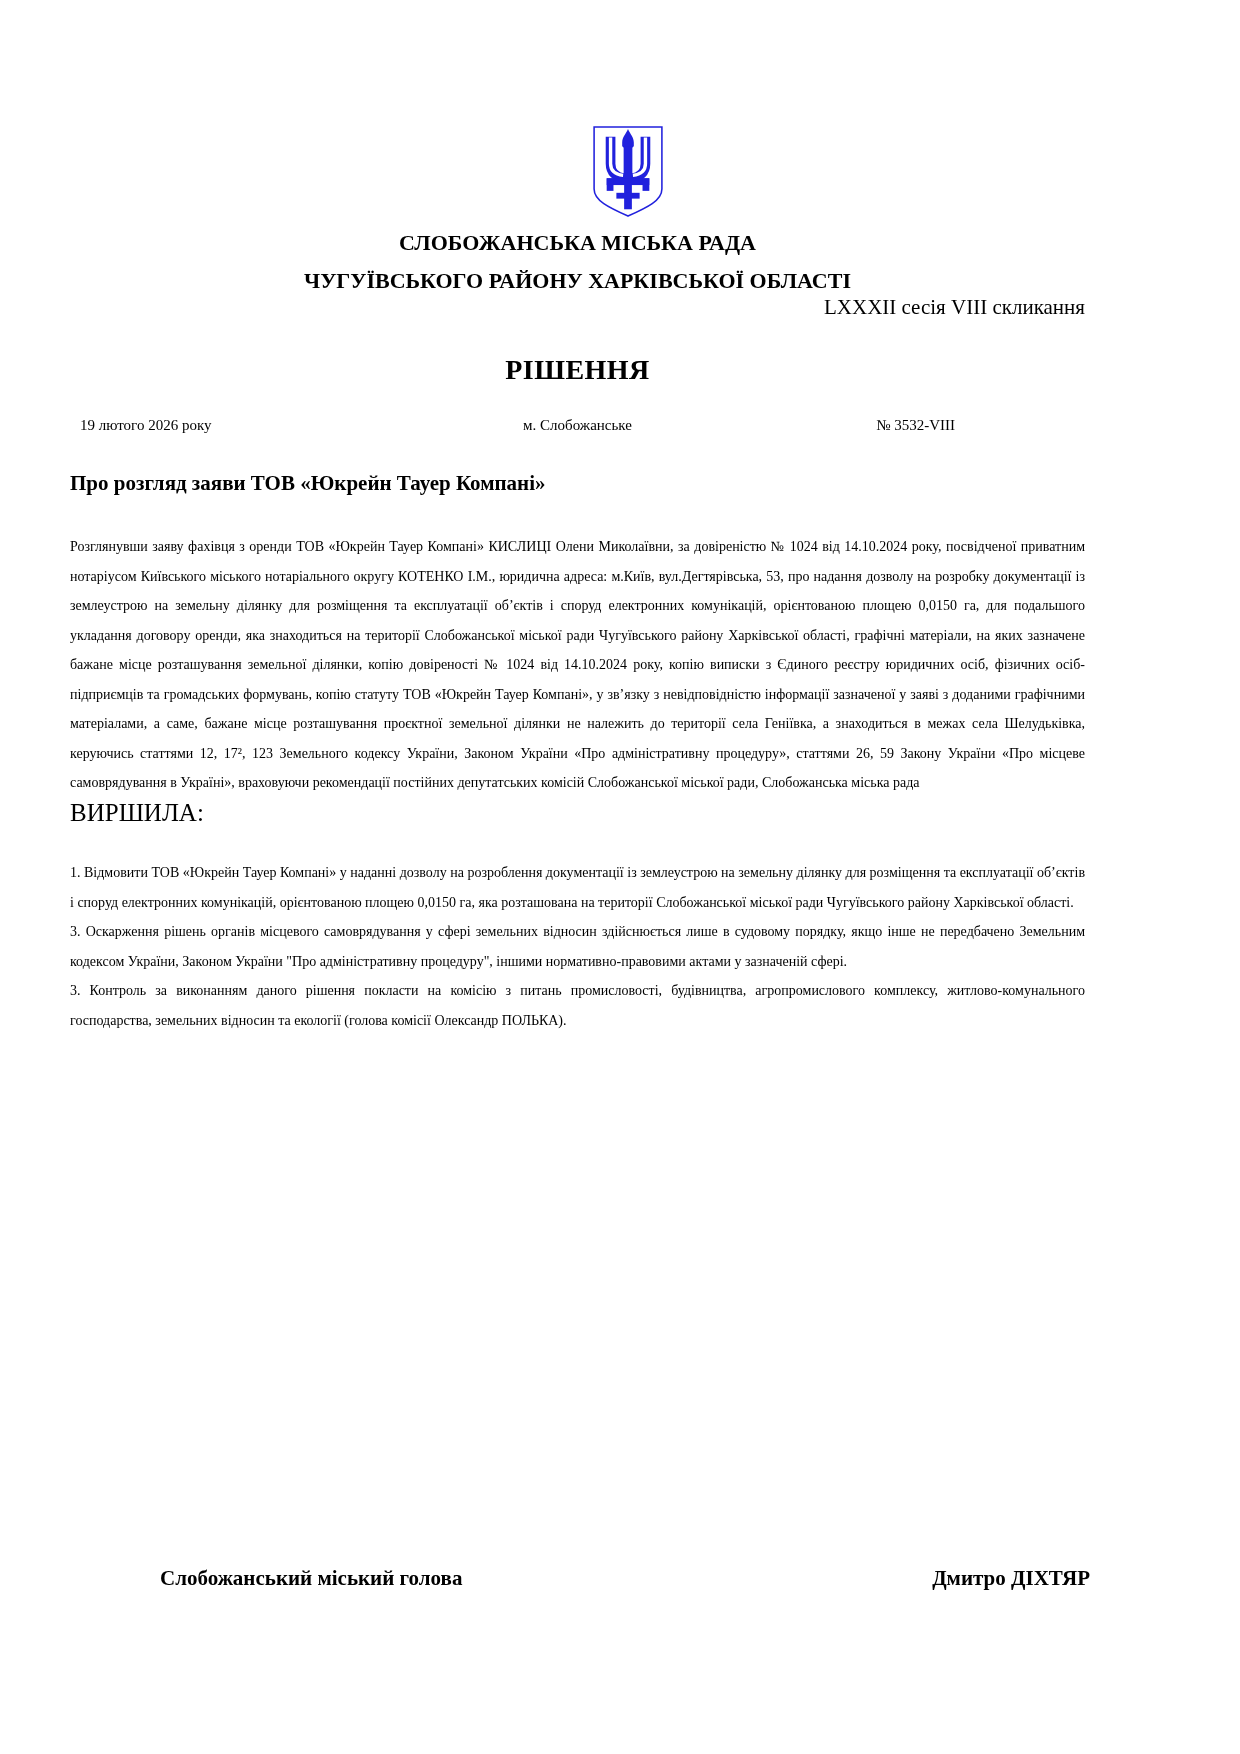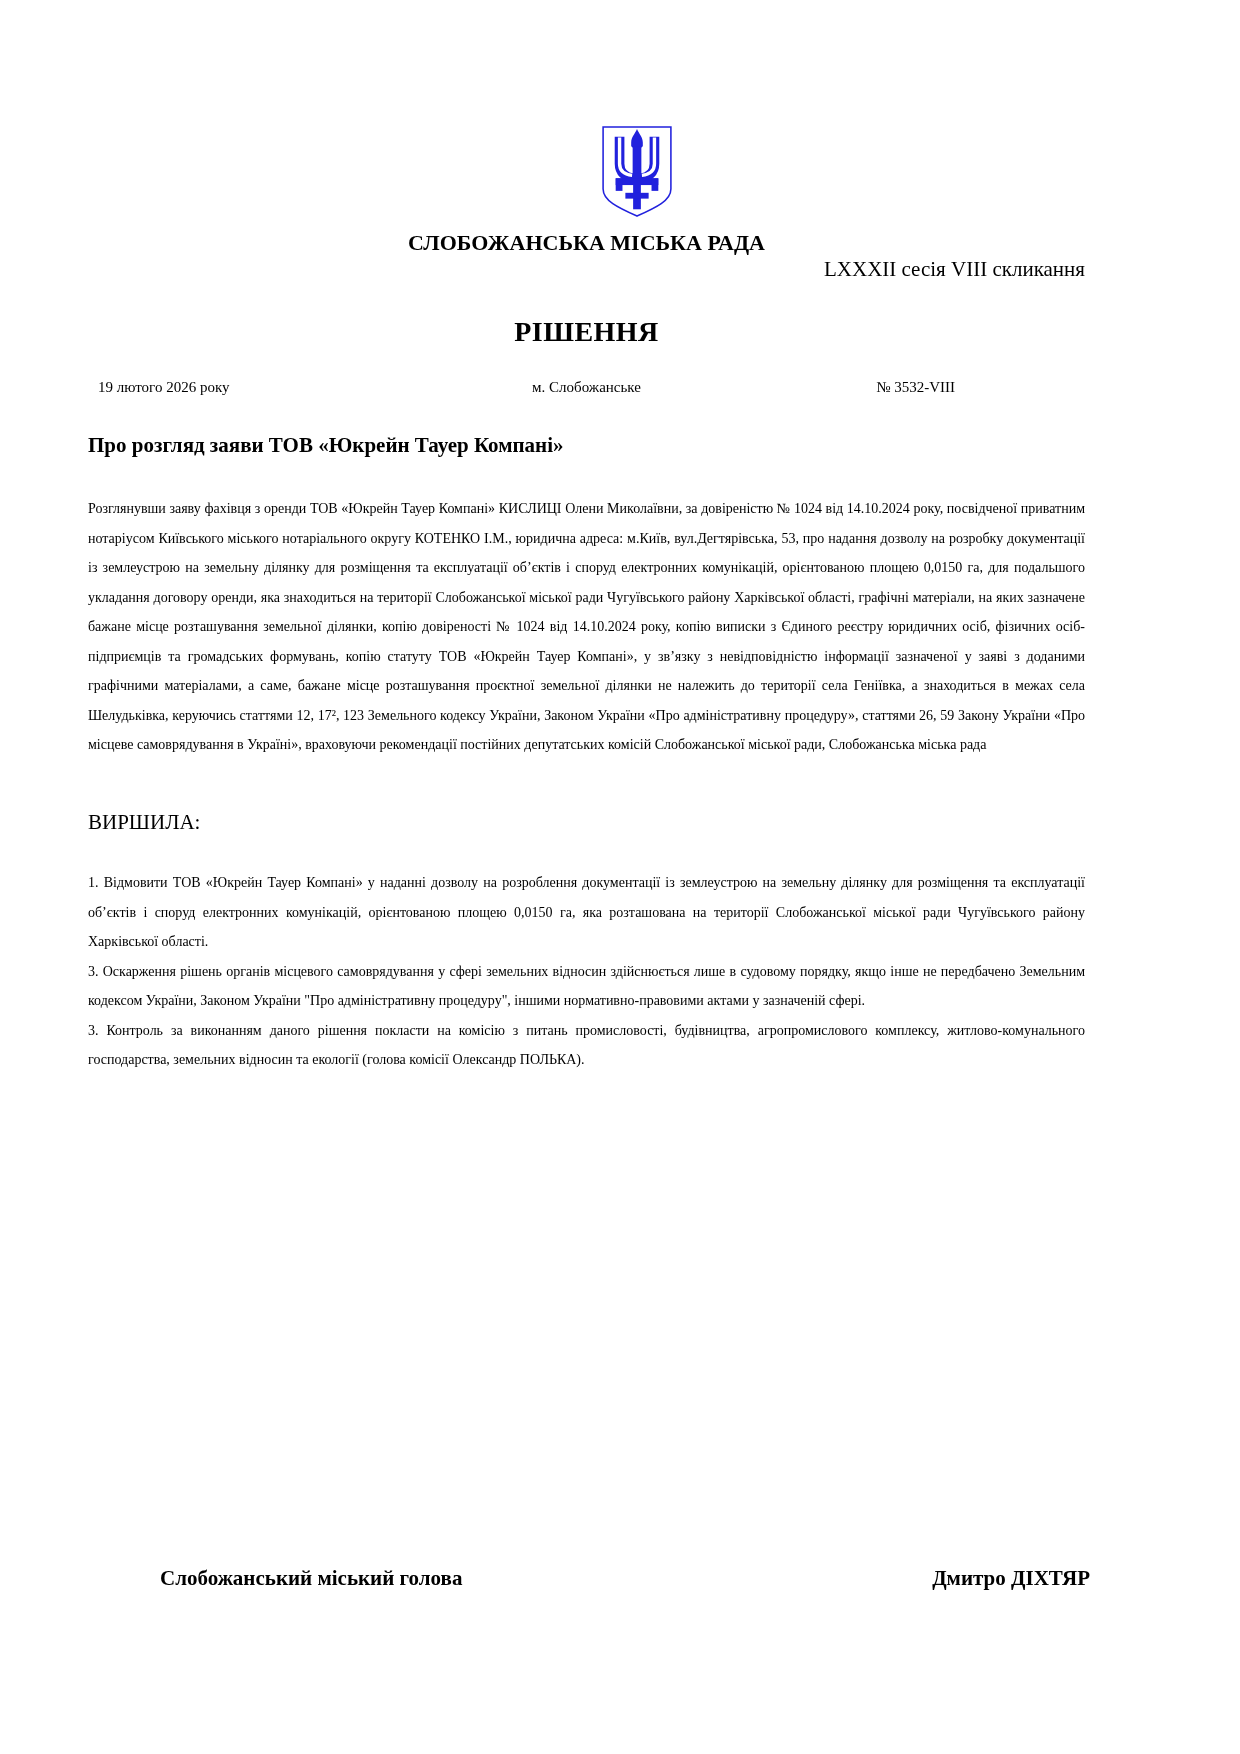--- a/index.html
+++ b/index.html
@@ -2,21 +2,21 @@
 <html lang="uk"><head>
 <meta charset="utf-8">
 <style>
   html, body { margin: 0; padding: 0; background: #ffffff; }
   .page {
     position: relative;
     width: 1240px;
     height: 1754px;
     background: #ffffff;
     box-sizing: border-box;
-    padding: 125px 155px 0 88px;
+    padding: 125px 155px 0 70px;
     font-family: "Liberation Serif", "DejaVu Serif", serif;
     color: #000000;
     overflow: hidden;
   }
   .emblem-wrap {
     text-align: center;
     position: relative;
     left: 50px;
     height: 93px;
   }
@@ -59,22 +59,21 @@
     line-height: 26px;
   }
   .body-text {
     margin: 0;
     font-size: 14px;
     line-height: 29.5px;
     text-align: justify;
   }
   .preamble { margin-top: 36px; }
   .resolved {
-    margin-top: 48px;
-    font-size: 21px;
+    font-size: 25px;
     line-height: 29.5px;
     font-weight: normal;
     font-family: Liberation Serif, serif;
   }
   .items { margin-top: 31px; }
   .sign-row {
     position: absolute;
     left: 160px;
     right: 150px;
     top: 1565px;
@@ -106,20 +105,21 @@
       <rect x="17" y="55" width="44" height="7" fill="#2121dd"></rect>
 
       <rect x="35" y="55" width="8" height="32" fill="#2121dd"></rect>
       <rect x="27" y="70" width="24" height="6" fill="#2121dd"></rect>
       <rect x="17" y="55" width="7" height="13" fill="#2121dd"></rect>
       <rect x="54" y="55" width="7" height="13" fill="#2121dd"></rect>
     </svg>
   </div>
 
   <div class="hdr">СЛОБОЖАНСЬКА МІСЬКА РАДА</div>
+  <div class="hdr">ЧУГУЇВСЬКОГО РАЙОНУ ХАРКІВСЬКОЇ ОБЛАСТІ</div>
   <div class="hdr-session">LXXXII сесія VIII скликання</div>
 
   <div class="doc-type">РІШЕННЯ</div>
 
   <div class="meta-row">
     <span class="meta-date">19 лютого 2026 року</span>
     <span class="meta-place">м. Слобожанське</span>
     <span class="meta-number">№ 3532-VIII</span>
   </div>
 

